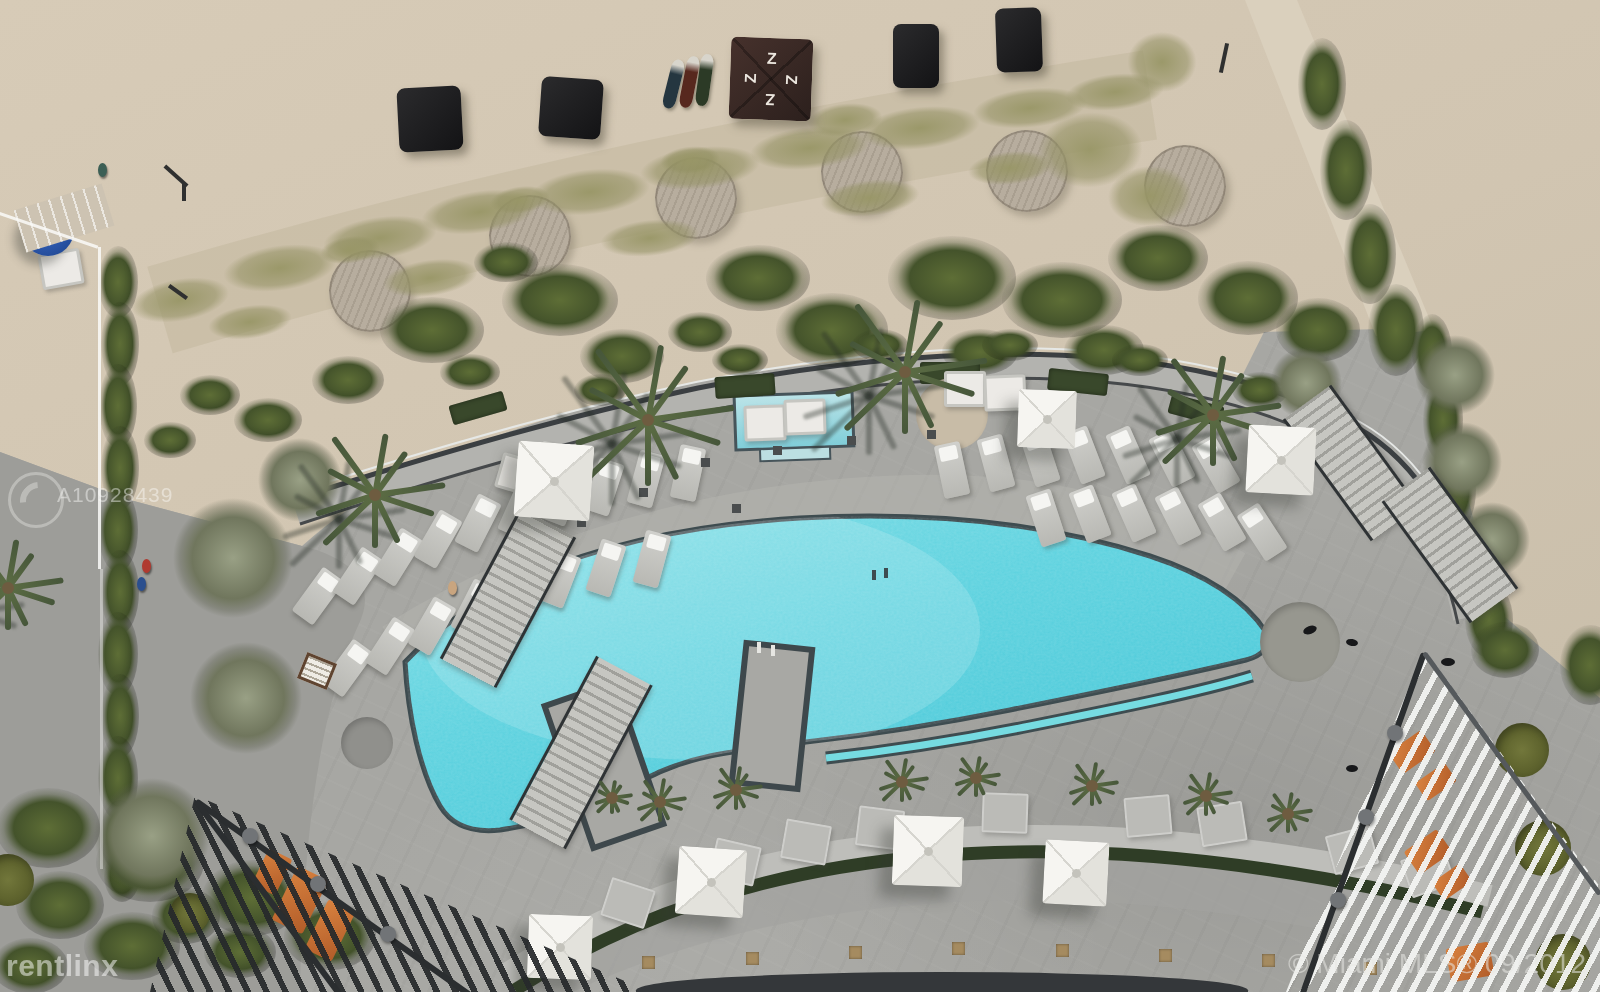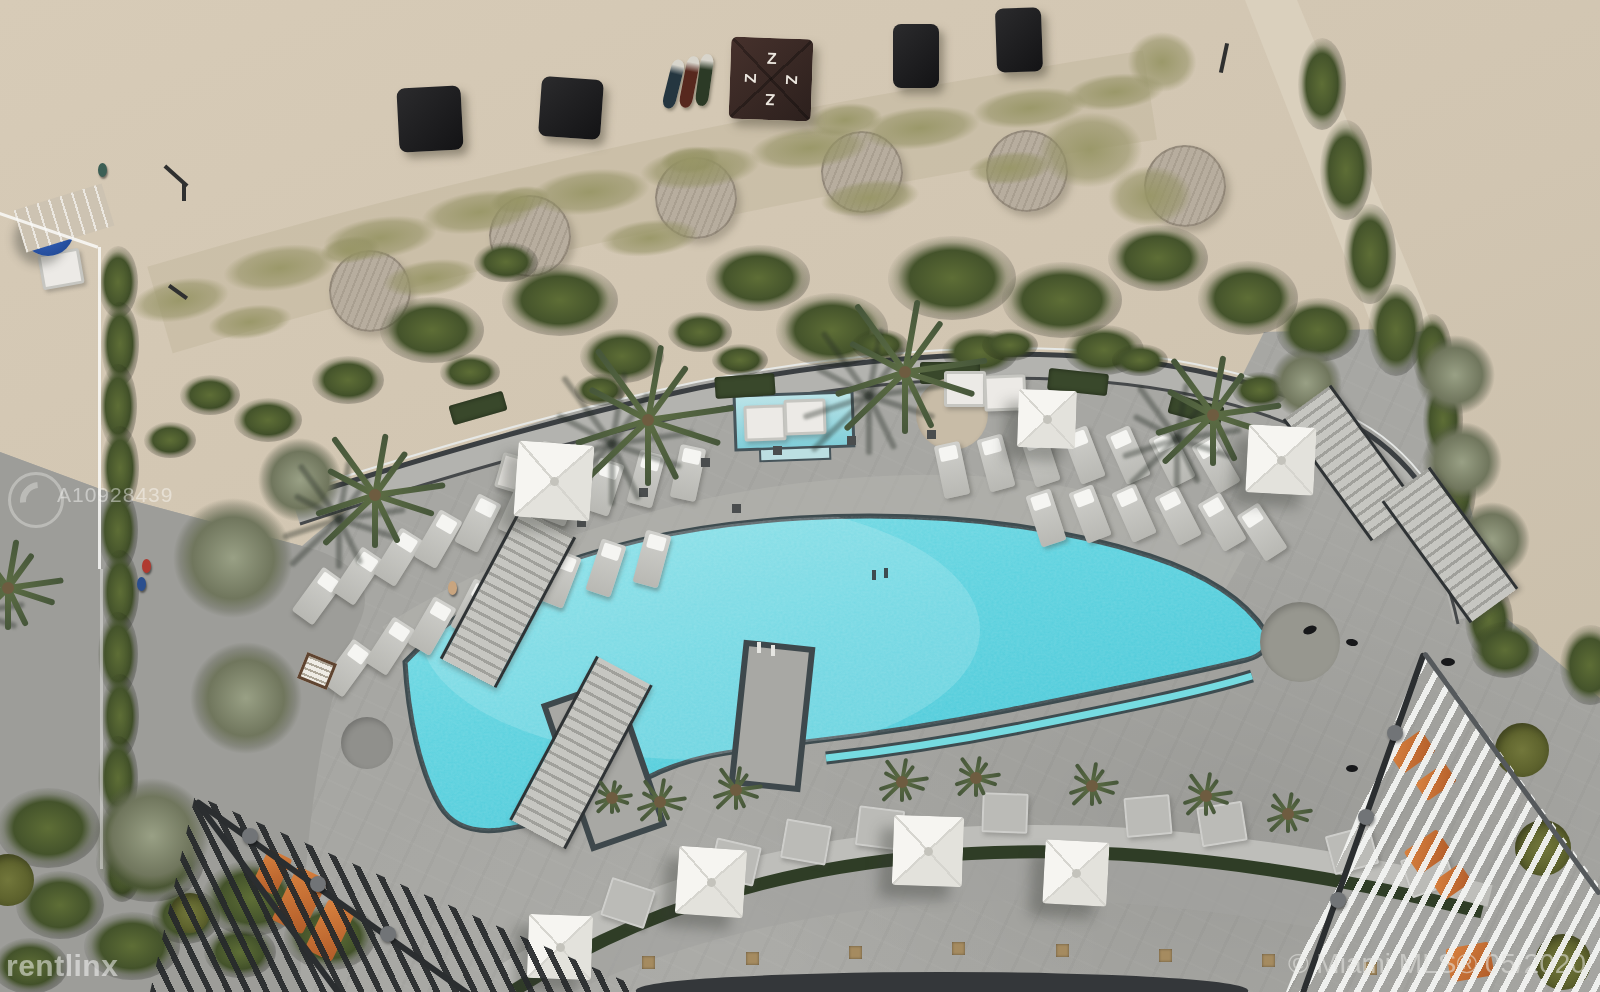--- a/index.html
+++ b/index.html
@@ -681,15 +681,15 @@
     <div class="darkband"></div>
 
     <div class="ramp" style="left:18px;top:196px;width:92px;height:44px;transform:rotate(-17deg);"></div>
     <div class="fencev" style="left:0;top:212px;width:104px;height:3px;transform:rotate(19deg);transform-origin:0 0;"></div>
     <div class="fencev" style="left:98px;top:247px;width:3px;height:322px;"></div>
     <div class="fencev" style="left:100px;top:569px;width:3px;height:300px;opacity:.45;"></div>
 
     <div class="wlogo"></div>
     <div class="wm" id="wm-id">A10928439</div>
     <div class="wm" id="wm-rentlinx">rentlinx</div>
-    <div class="wm" id="wm-mls">© Miami MLS® 05/2020</div>
+    <div class="wm" id="wm-mls">© Miami MLS® 09/2012</div>
   </div>
 </div>
 
 </body></html>

